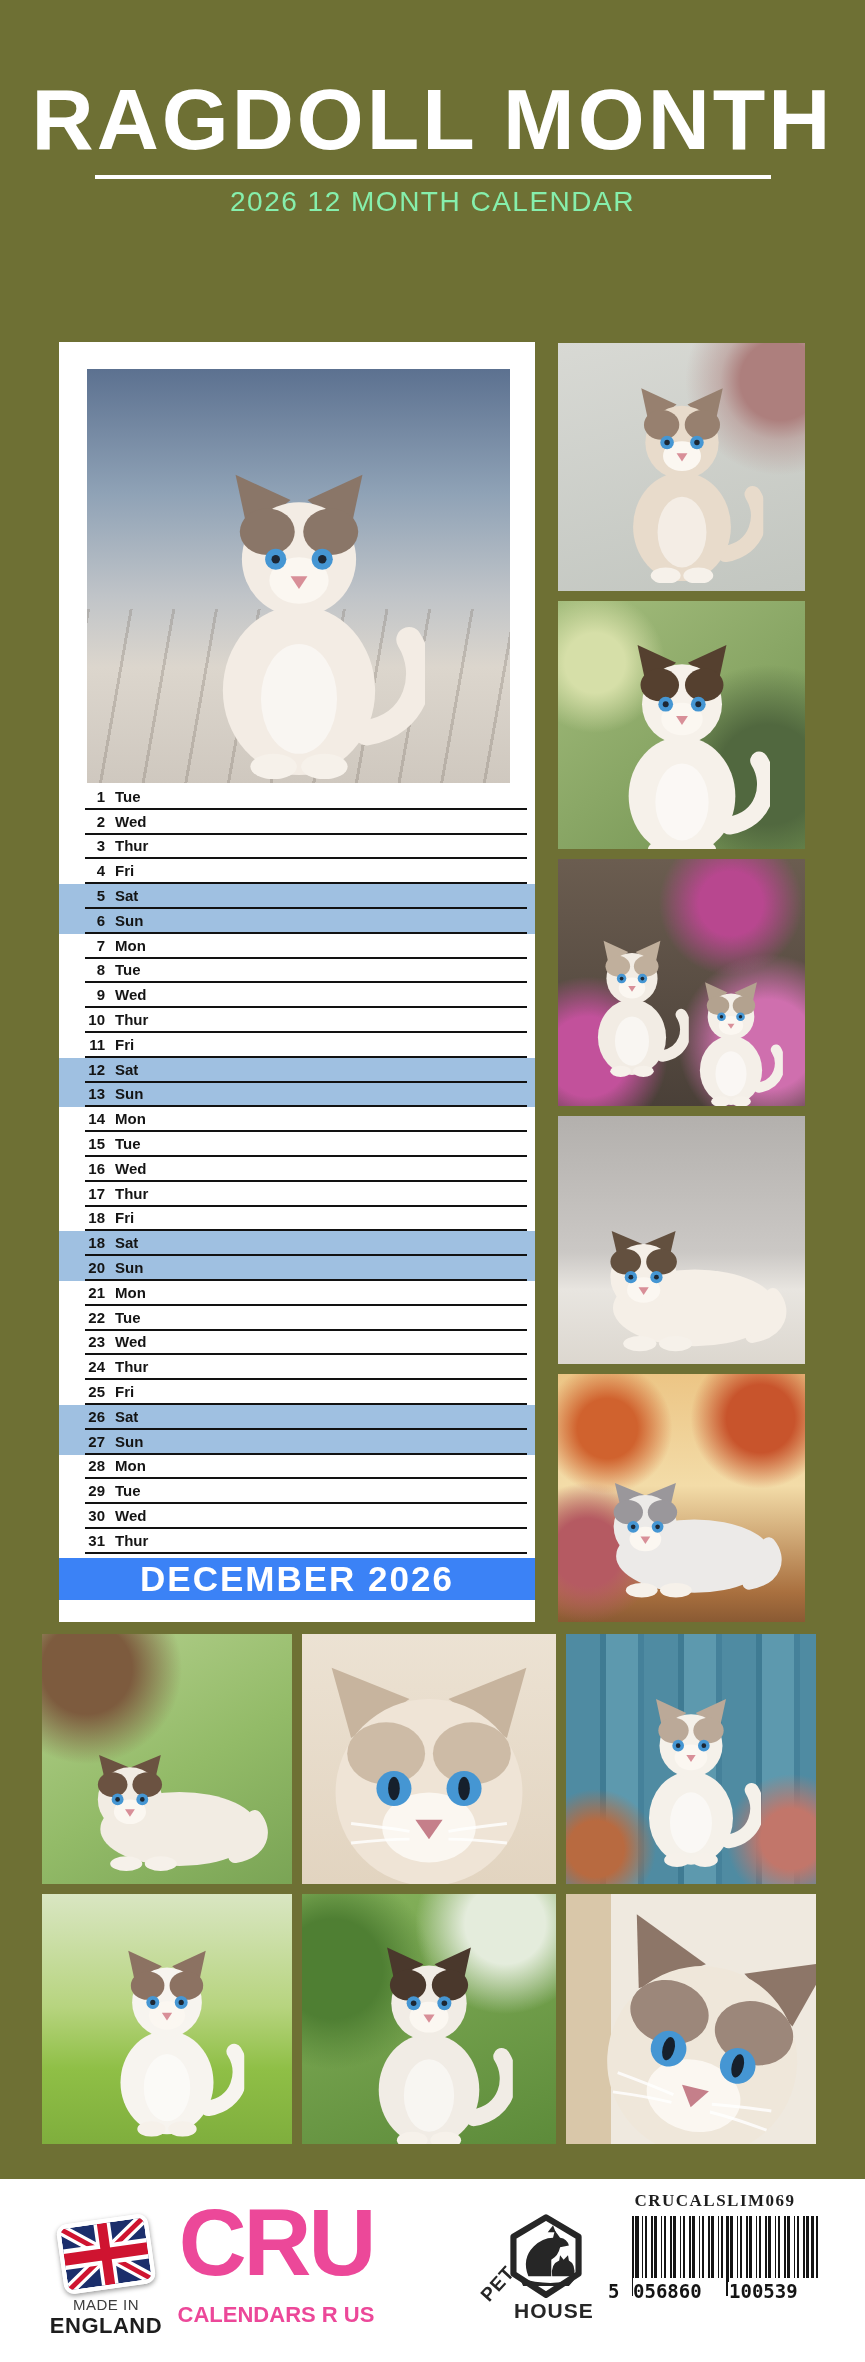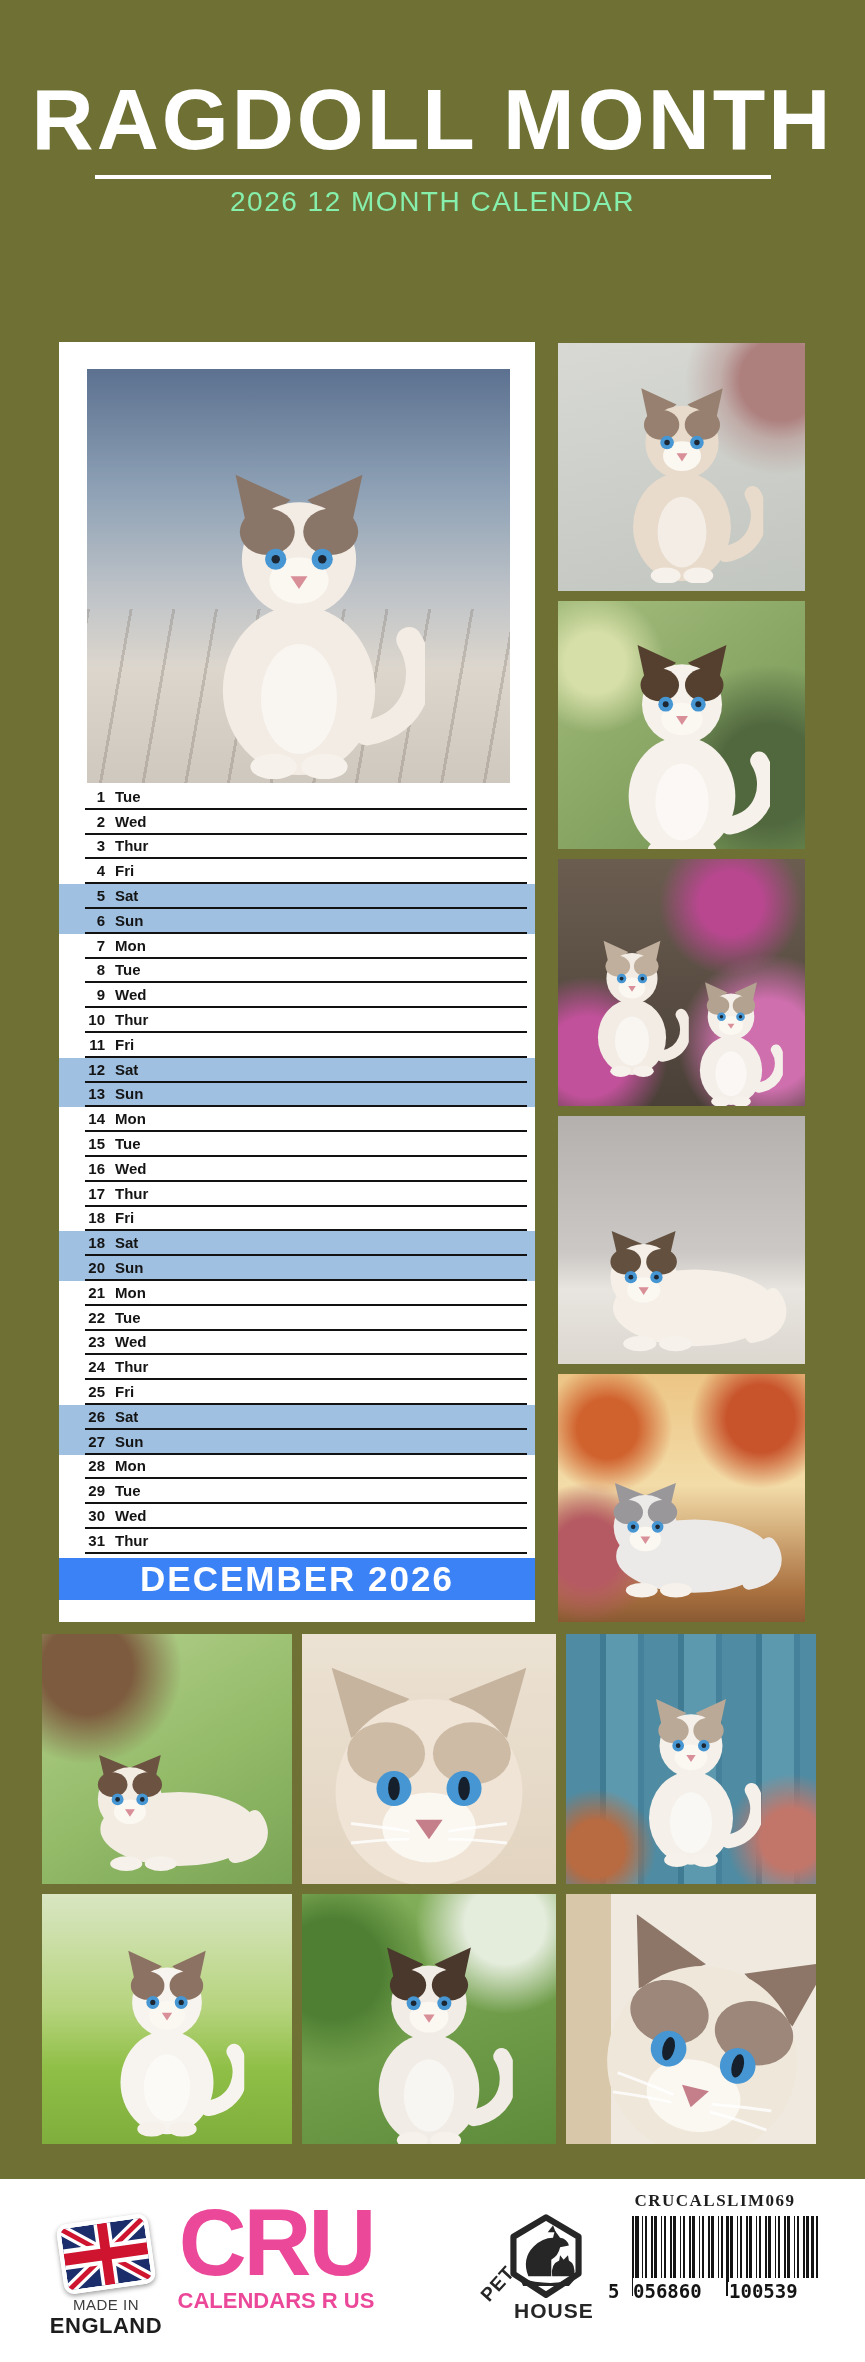--- a/index.html
+++ b/index.html
@@ -121,21 +121,21 @@
 
   .made-block{position:absolute;left:45px;top:40px;width:122px;text-align:center;}
   .flag{width:84px;height:62px;border:4px solid #fff;border-radius:10px;overflow:hidden;
         transform:rotate(-8deg);box-shadow:0 2px 5px rgba(0,0,0,.4);margin:0 auto;}
   .flag svg{display:block;width:100%;height:100%;}
   .madein{font-size:15px;color:#3e3e3e;margin-top:7px;letter-spacing:.5px;}
   .england{font-size:22px;font-weight:700;color:#1d1d1d;letter-spacing:.5px;}
 
   .cru-block{position:absolute;left:173px;top:26px;width:206px;text-align:center;color:#ec4899;}
   .cru{font-size:94px;font-weight:800;line-height:.80;letter-spacing:-3px;}
-  .cru-sub{font-size:22px;font-weight:700;margin-top:8px;white-space:nowrap;letter-spacing:0;}
+  .cru-sub{font-size:22px;font-weight:700;margin-top:22px;white-space:nowrap;letter-spacing:0;}
 
   .pethouse{position:absolute;left:482px;top:34px;width:132px;height:116px;color:#262626;}
   .pethouse svg{position:absolute;left:18px;top:0;width:92px;height:88px;}
   .pet{position:absolute;left:-4px;bottom:34px;transform:rotate(-48deg);
        font-weight:800;font-size:19px;letter-spacing:1px;}
   .house{position:absolute;left:32px;bottom:6px;font-weight:800;font-size:21px;letter-spacing:1px;}
 
   .barcode-block{position:absolute;left:608px;top:12px;width:214px;}
   .sku{text-align:center;font-size:17px;font-weight:600;color:#1e1e1e;letter-spacing:1.5px;margin-bottom:5px;font-family:Liberation Serif, serif;}
   .barcode{position:relative;height:96px;}

